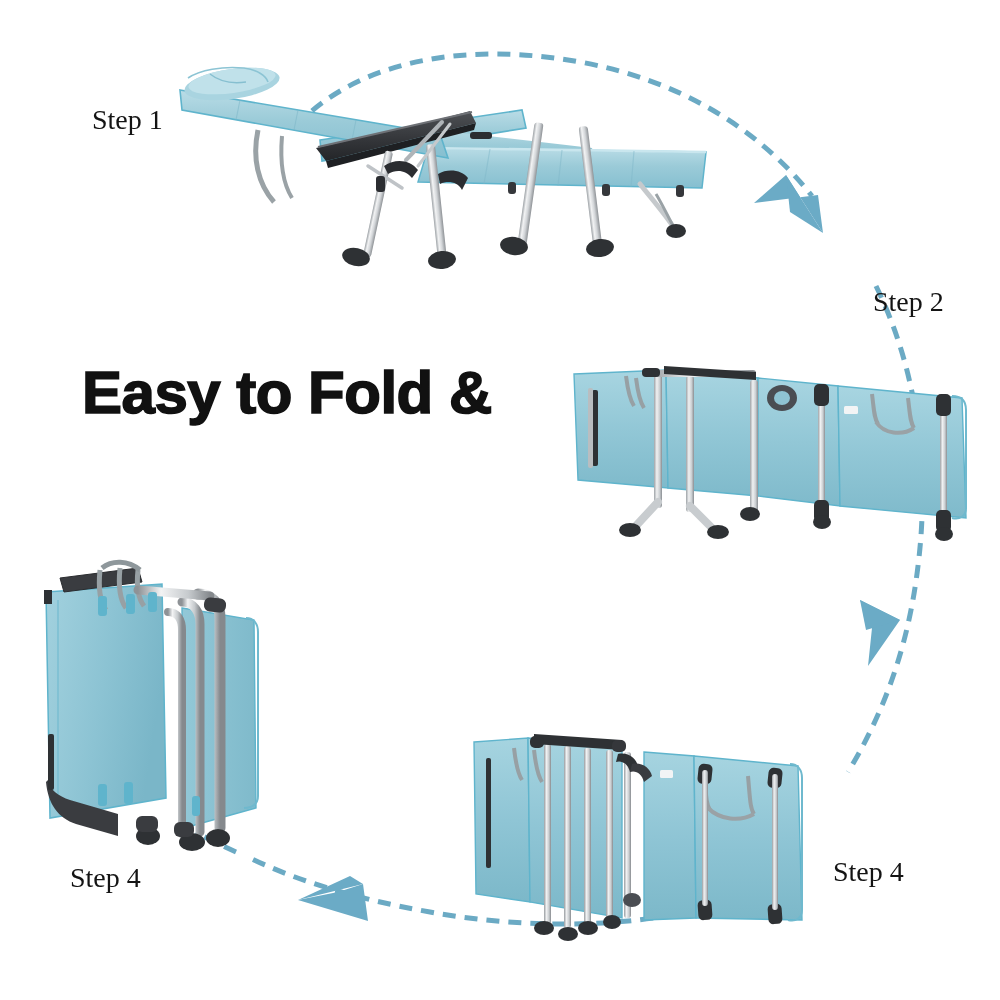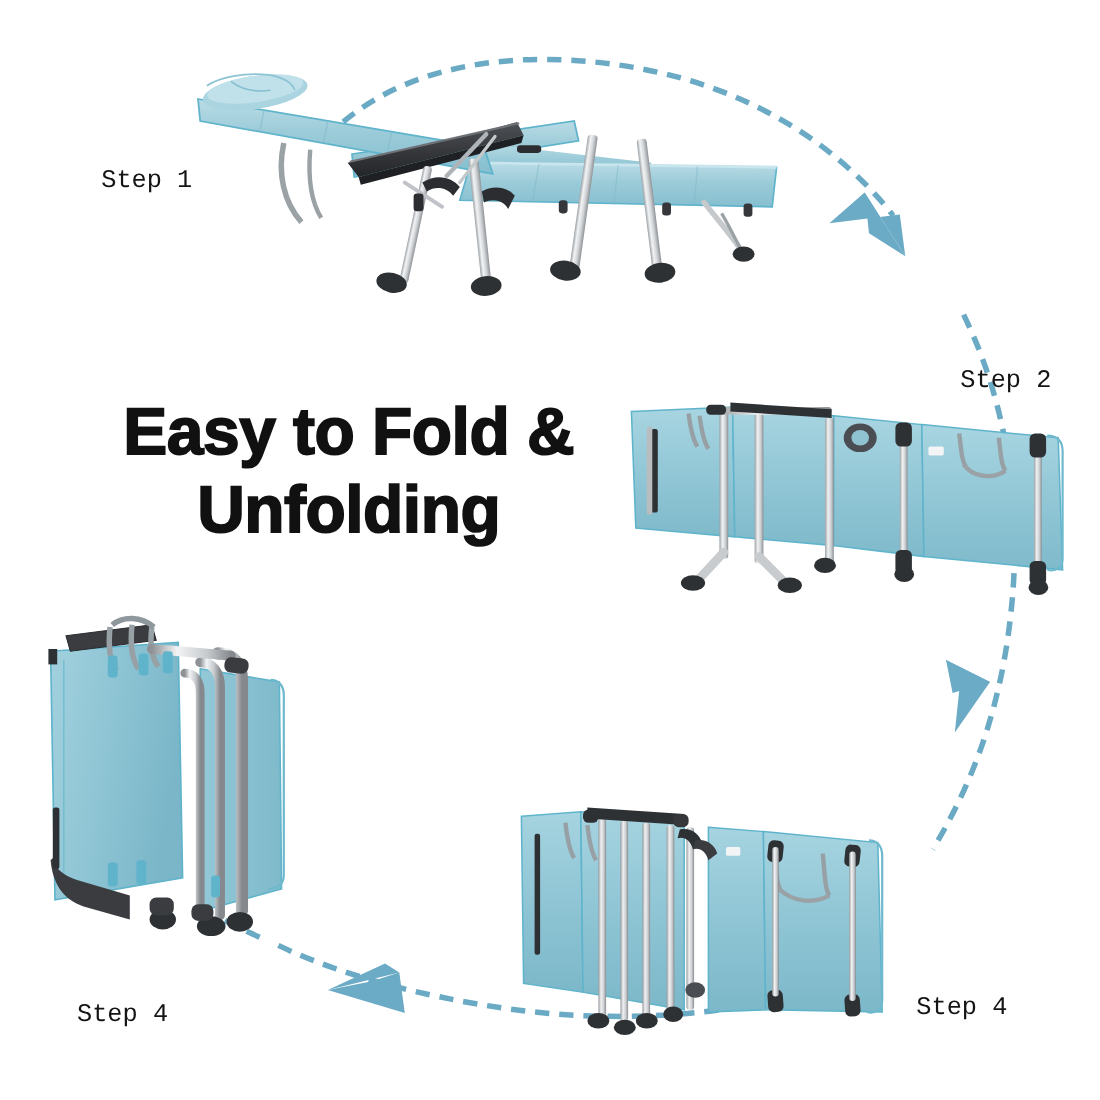--- a/index.html
+++ b/index.html
@@ -22,34 +22,32 @@
     position: absolute;
     left: 82px;
     top: 358px;
     width: 470px;
     font-family: "Liberation Sans", sans-serif;
     font-weight: 700;
     font-size: 60px;
     line-height: 1.18;
     letter-spacing: -0.5px;
     color: #111111;
-    text-align: center;
     -webkit-text-stroke: 1.6px #111111;
   }
   #headline .l2 { display: block; }
 
   
   .step-label {
     position: absolute;
-    font-family: Liberation Mono, monospace;
+    font-family: Liberation Serif, serif;
     font-weight: 400;
-    font-size: 23px;
+    font-size: 28px;
     color: #141414;
     white-space: nowrap;
-    margin-top: 47px;
   }
   #step-label-1 { left: 92px;  top: 104px; }
   #step-label-2 { left: 873px; top: 286px; }
   #step-label-3 { left: 833px; top: 856px; }
   #step-label-4 { left: 70px;  top: 862px; }
 
   
   #flow-svg {
     position: absolute;
     left: 0; top: 0;
@@ -458,21 +456,20 @@
       <g>
         <rect x="56" y="50" width="9" height="20" rx="3" fill="#5FB4CC"></rect>
         <rect x="84" y="48" width="9" height="20" rx="3" fill="#5FB4CC"></rect>
         <rect x="106" y="46" width="9" height="20" rx="3" fill="#5FB4CC"></rect>
       </g>
     </svg>
   </div>
 
   <div id="headline">
     <span class="l1">Easy to Fold &amp;</span>
-    <span class="l2">Unfolding</span>
   </div>
 
   <div class="step-label" id="step-label-1">Step 1</div>
   <div class="step-label" id="step-label-2">Step 2</div>
   <div class="step-label" id="step-label-3">Step 4</div>
   <div class="step-label" id="step-label-4">Step 4</div>
 
 </div>
 
 </body></html>

